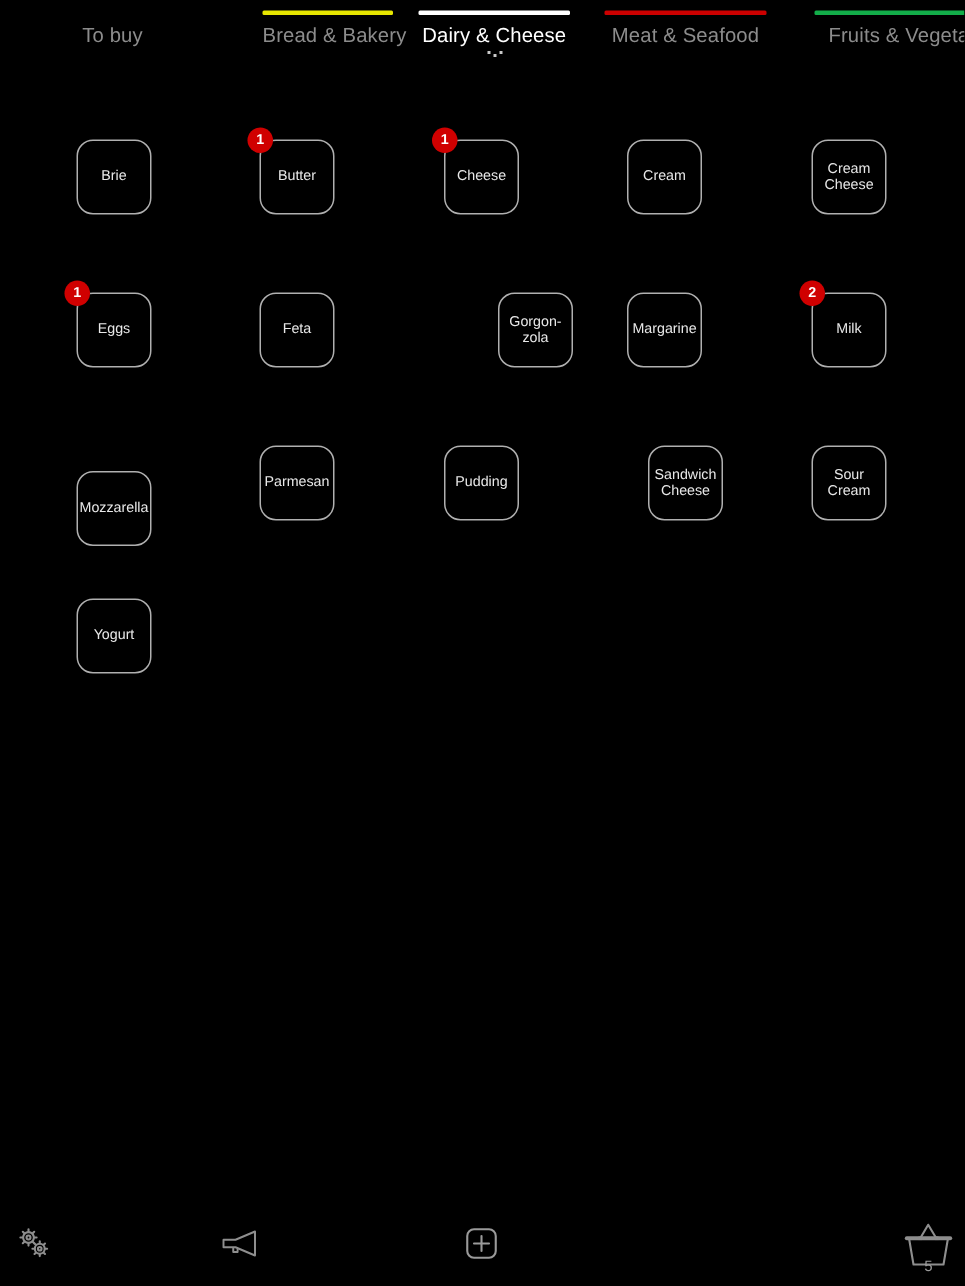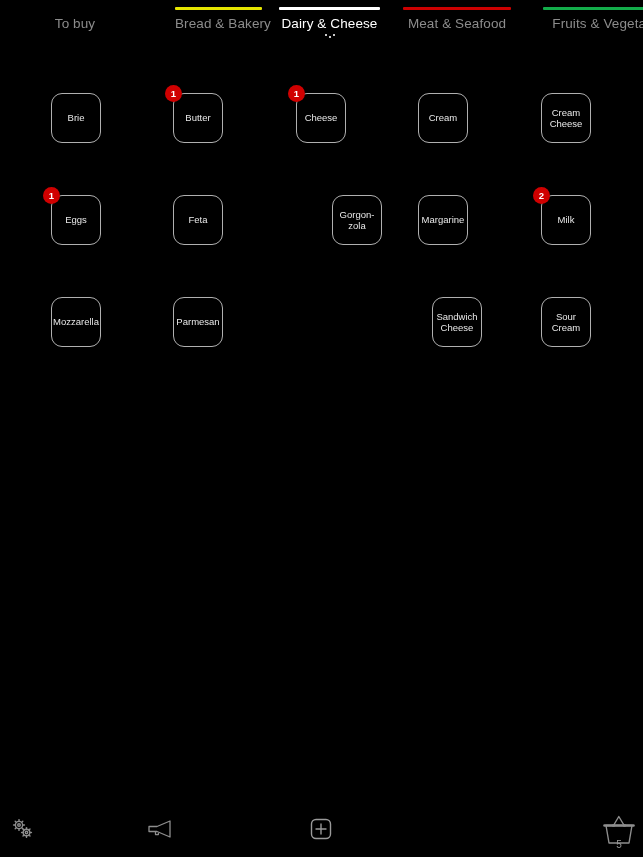--- a/index.html
+++ b/index.html
@@ -247,40 +247,50 @@
       <div class="tile">
         <span class="tile-label">Margarine</span>
       </div>
     </div>
     <div class="tile-wrap" style="left: 541px; top: 149px;">
       <div class="tile">
         <span class="tile-label">Milk</span>
       </div>
       <div class="badge">2</div>
     </div>
-    <div class="tile-wrap" style="left: 51px; top: 251px;">
+    <div class="tile-wrap" style="left: 51px; top: 268px;">
       <div class="tile">
         <span class="tile-label">Mozzarella</span>
       </div>
     </div>
     <div class="tile-wrap" style="left: 173px; top: 251px; padding-left: 24px;">
       <div class="tile">
         <span class="tile-label">Parmesan</span>
+      </div>
+    </div>
+    <div class="tile-wrap" style="left: 296px; top: 251px;">
+      <div class="tile">
+        <span class="tile-label">Pudding</span>
       </div>
     </div>
     <div class="tile-wrap" style="left: 432px; top: 251px;">
       <div class="tile">
         <span class="tile-label">Sandwich
 Cheese</span>
       </div>
     </div>
     <div class="tile-wrap" style="left: 541px; top: 251px;">
       <div class="tile">
         <span class="tile-label">Sour
 Cream</span>
+      </div>
+    </div>
+    <div class="tile-wrap" style="left: 51px; top: 353px;">
+      <div class="tile">
+        <span class="tile-label">Yogurt</span>
       </div>
     </div>
   </div>
 
 <div id="toolbar">
 
   <div class="tb-btn" style="left:0px; width:46px;">
     <span>
       <svg width="26" height="26" viewBox="0 0 26 26" fill="none" stroke="#8e8e8e" stroke-width="1.4">
         <circle cx="9" cy="9" r="3.6"></circle>

